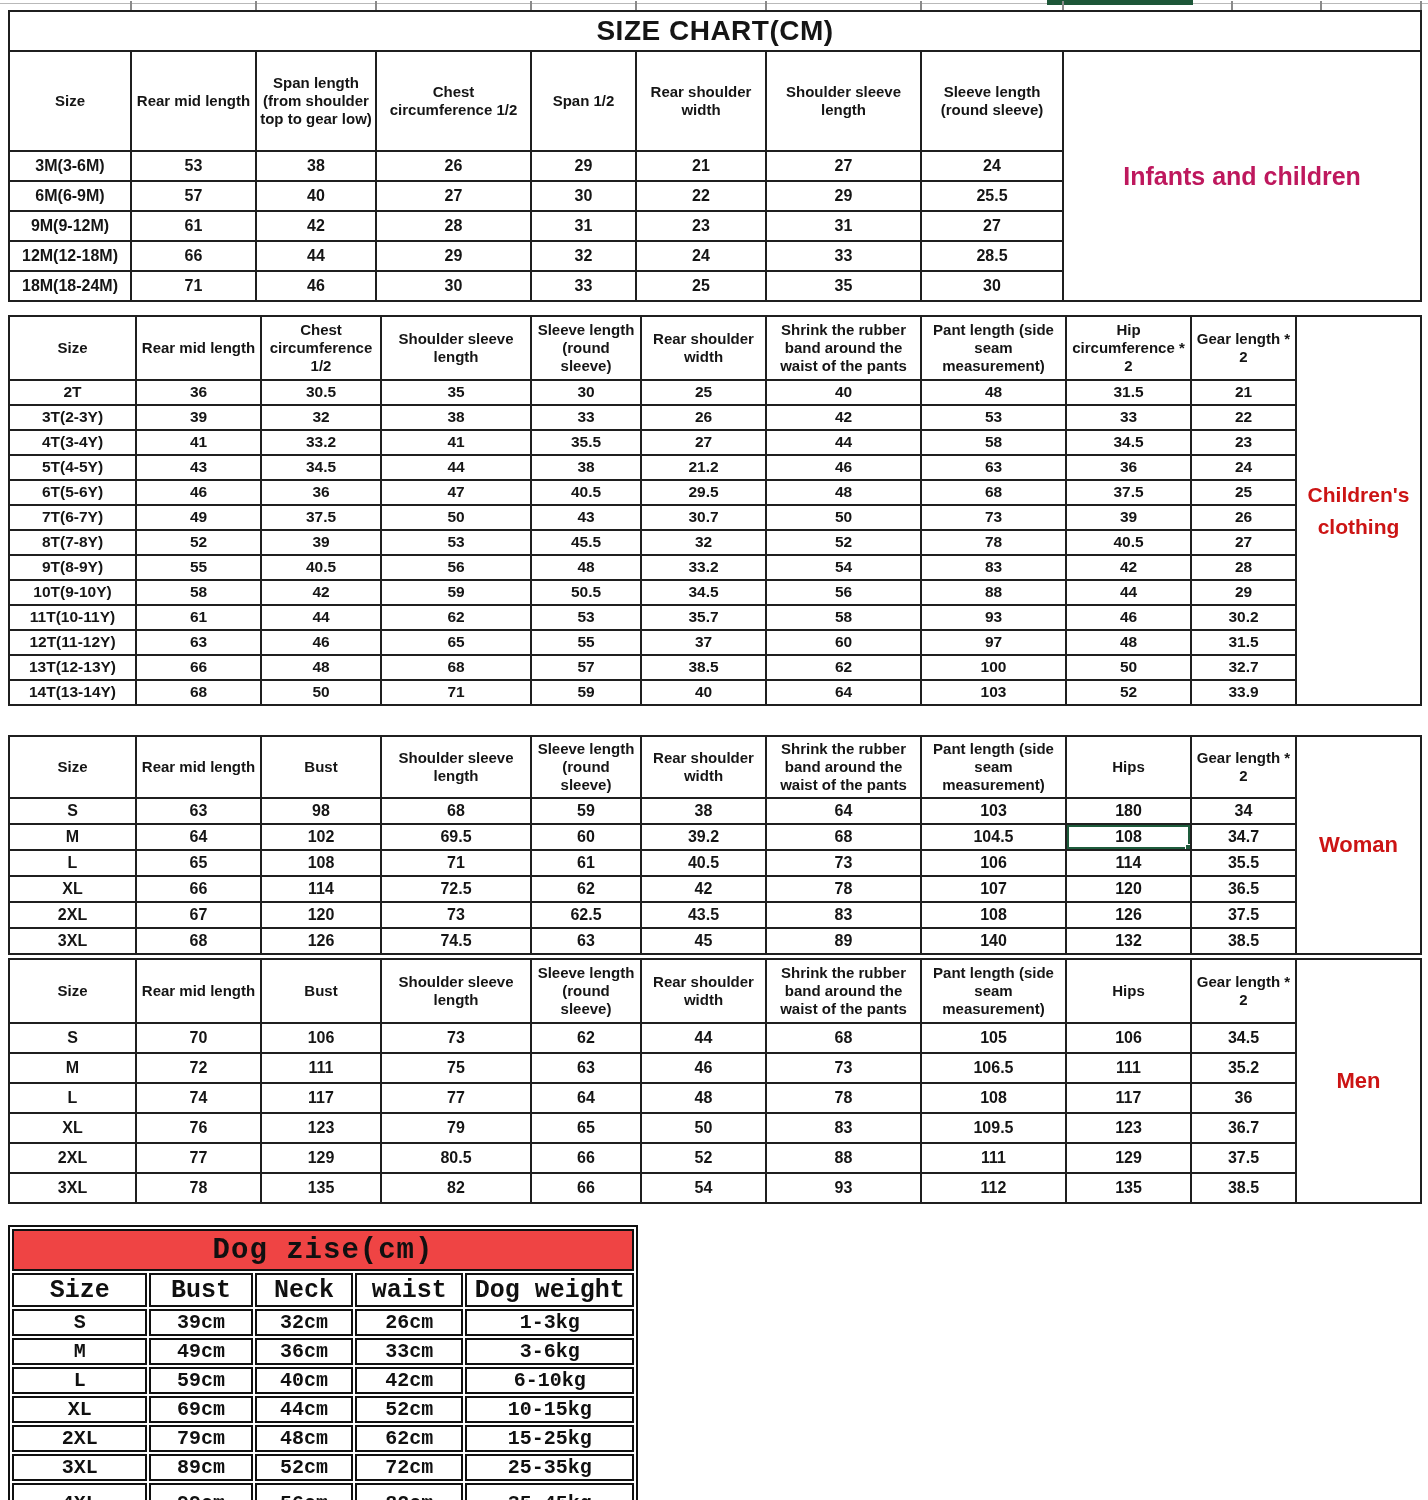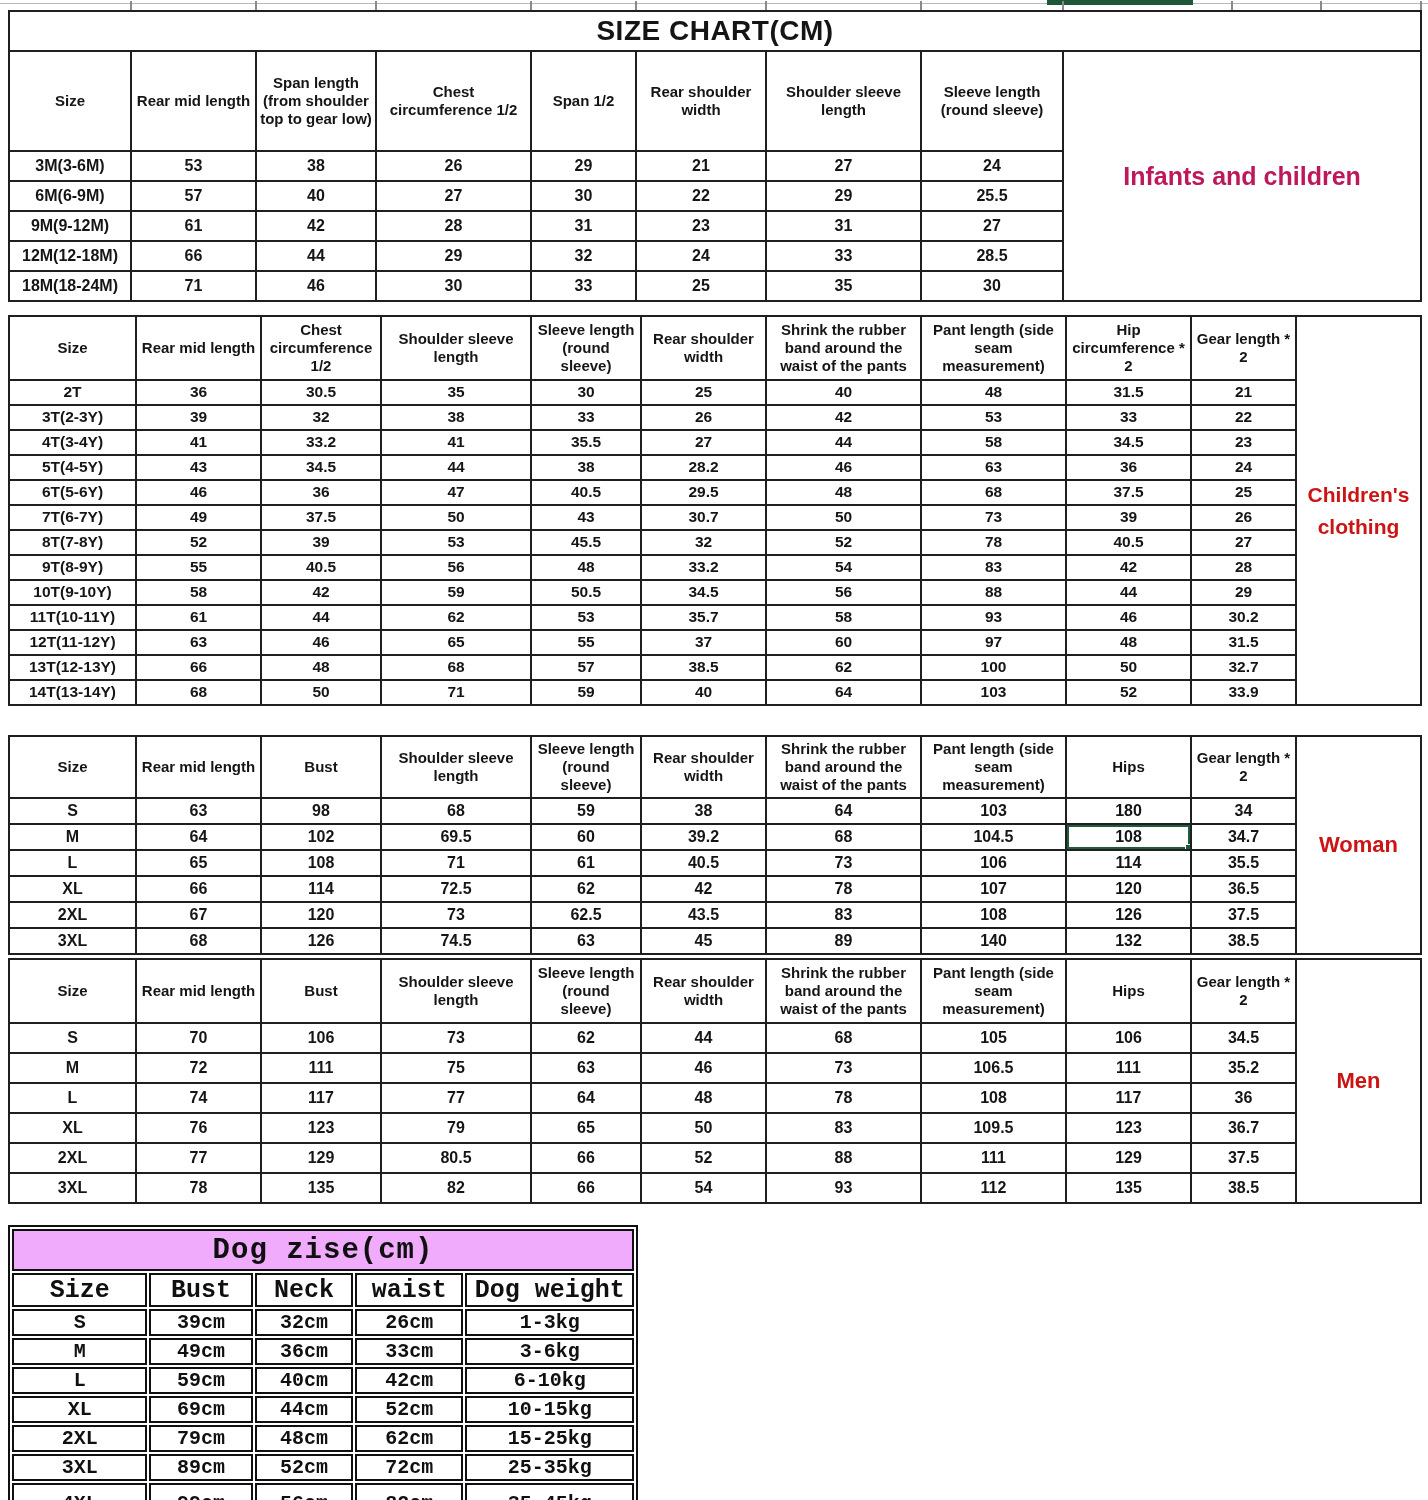--- a/index.html
+++ b/index.html
@@ -46,21 +46,21 @@
 
   td.selected{position:relative;box-shadow:inset 0 0 0 2px #1e5c3c;}
   td.selected::after{content:"";position:absolute;right:-4px;bottom:-4px;width:7px;height:7px;
     background:#1e5c3c;border:1px solid #fff;}
 
   
   table.dog{position:absolute;left:8px;top:1225px;width:630px;border-collapse:separate;
     border-spacing:2px;border:2px solid #101010;background:#fff;font-family:"Liberation Mono","DejaVu Sans Mono",monospace;}
   table.dog td{border:2px solid #101010;text-align:center;vertical-align:middle;
     font-weight:bold;color:#101010;padding:0 2px;}
-  table.dog tr.title td{height:38px;font-size:29px;background:#f0abfc;letter-spacing:1px;}
+  table.dog tr.title td{height:38px;font-size:29px;background:#ef4444;letter-spacing:1px;}
   table.dog tr.hdr td{height:30px;font-size:25px;}
   table.dog tr.data td{height:21px;font-size:20px;}
   table.dog tr.last td{height:36px;}
 </style>
 </head>
 <body>
 
 <div class="page">
   <div class="top-strip">
     <div class="top-line"></div>
@@ -221,21 +221,21 @@
           <td class="c-blue">58</td>
           <td class="c-black">34.5</td>
           <td class="c-blue">23</td>
         </tr>
         <tr class="data">
           <td class="c-blue">5T(4-5Y)</td>
           <td class="c-blue">43</td>
           <td class="c-blue">34.5</td>
           <td class="c-blue">44</td>
           <td class="c-blue">38</td>
-          <td class="c-black">28.2</td>
+          <td class="c-black">21.2</td>
           <td class="c-blue">46</td>
           <td class="c-blue">63</td>
           <td class="c-black">36</td>
           <td class="c-blue">24</td>
         </tr>
         <tr class="data">
           <td class="c-blue">6T(5-6Y)</td>
           <td class="c-blue">46</td>
           <td class="c-blue">36</td>
           <td class="c-blue">47</td>

